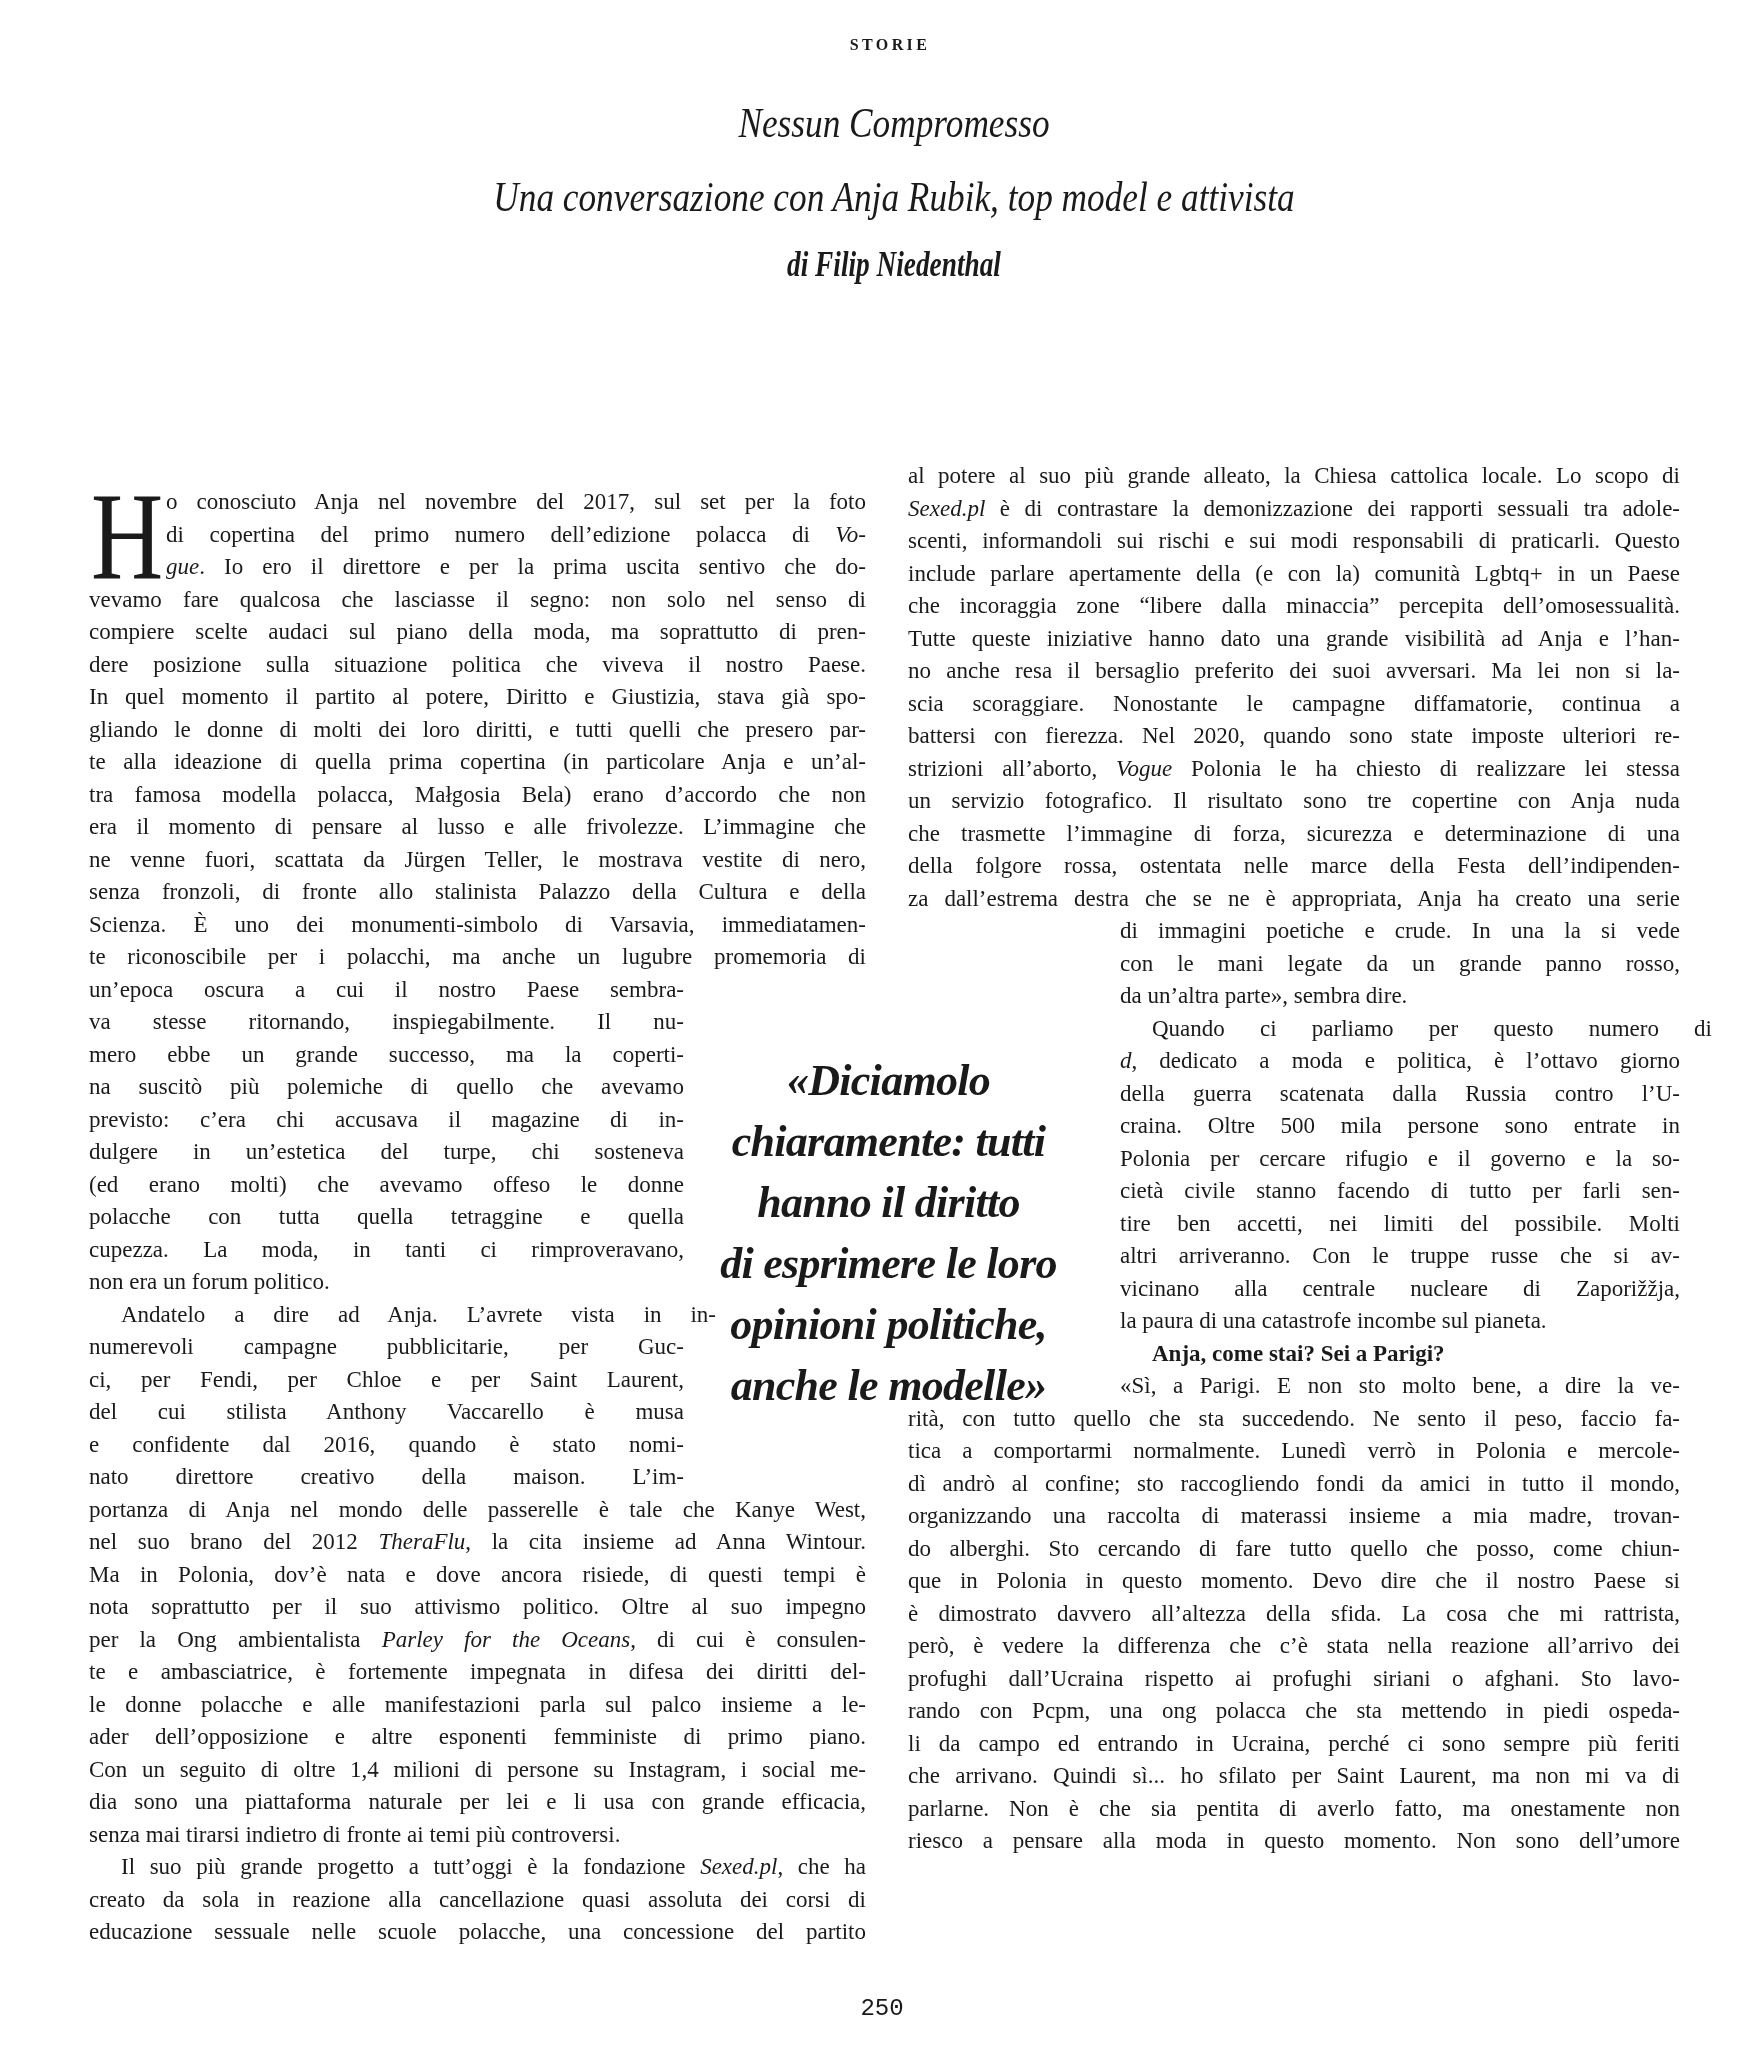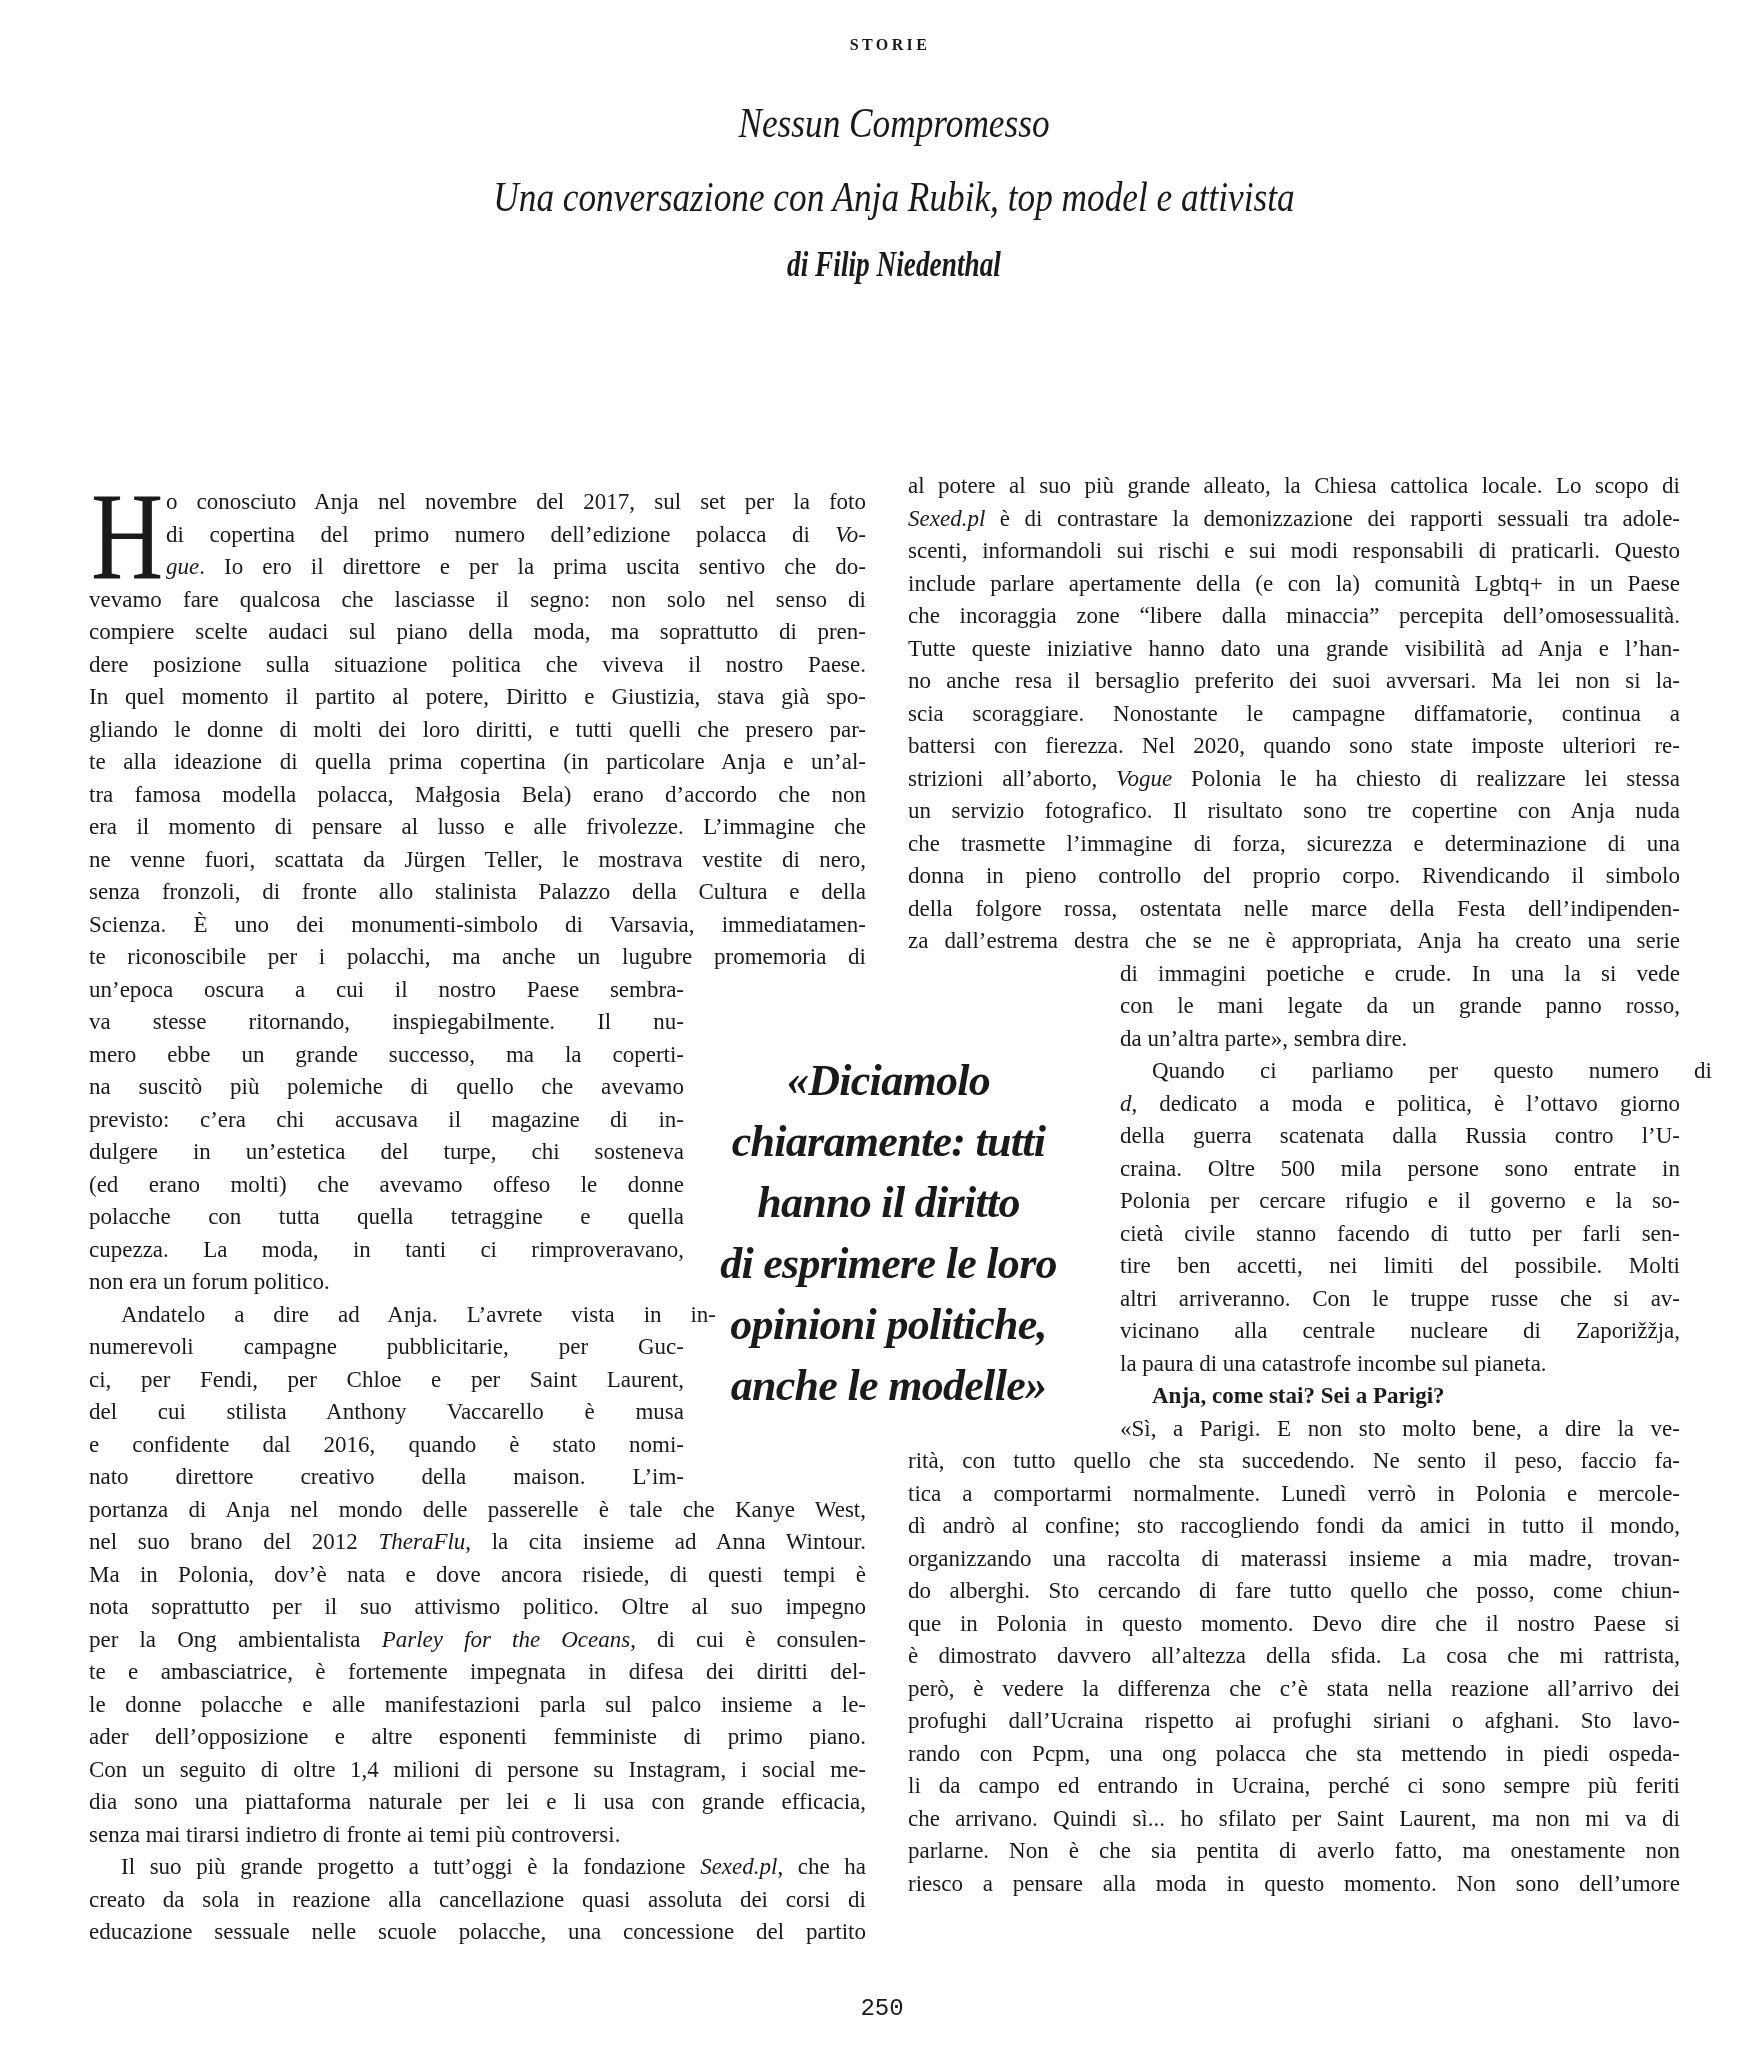--- a/index.html
+++ b/index.html
@@ -15,21 +15,21 @@
   .title-line { font-size: 43px; line-height: 74px; transform: scaleX(0.82); display: block; }
   .byline { font-size: 35px; line-height: 61px; font-weight: bold; display: block; transform: scaleX(0.78); }
 
   .col { position: absolute; font-family: "Liberation Serif", serif; font-size: 23px;
     line-height: 32.5px; text-align: justify; }
   .col .ln { display: block; white-space: nowrap; text-align-last: justify; text-align: justify; height: 32.5px; overflow: visible; }
   .col .ln.last { text-align-last: left; }
   .col .ln.narrow { width: 595px; }
   .col .ln.indent { padding-left: 32px; }
   .left-col { left: 89px; top: 486px; width: 777px; }
-  .right-col { left: 908px; top: 470px; width: 772px; }
+  .right-col { left: 908px; top: 460px; width: 772px; }
   .right-col .ln.narrowR { margin-left: 212px; width: 560px; }
 
   .dropcap { position: absolute; left: 91px; top: 486px; font-family: "Liberation Serif", serif;
     font-size: 125px; line-height: 101px; width: 71px; transform: scaleX(0.8); transform-origin: left top; }
   .left-col .ln.dc { padding-left: 77px; }
   .b { font-weight: bold; }
 
   .pullquote { position: absolute; left: 673px; top: 1050px; width: 431px; text-align: center;
     font-family: "Liberation Serif", serif; font-style: italic; font-weight: bold;
     font-size: 44px; line-height: 61px; letter-spacing: -0.7px; }
@@ -104,21 +104,20 @@
     <span class="ln">scenti, informandoli sui rischi e sui modi responsabili di praticarli. Questo</span>
     <span class="ln">include parlare apertamente della (e con la) comunità Lgbtq+ in un Paese</span>
     <span class="ln">che incoraggia zone “libere dalla minaccia” percepita dell’omosessualità.</span>
     <span class="ln">Tutte queste iniziative hanno dato una grande visibilità ad Anja e l’han-</span>
     <span class="ln">no anche resa il bersaglio preferito dei suoi avversari. Ma lei non si la-</span>
     <span class="ln">scia scoraggiare. Nonostante le campagne diffamatorie, continua a</span>
     <span class="ln">battersi con fierezza. Nel 2020, quando sono state imposte ulteriori re-</span>
     <span class="ln">strizioni all’aborto, <i>Vogue</i> Polonia le ha chiesto di realizzare lei stessa</span>
     <span class="ln">un servizio fotografico. Il risultato sono tre copertine con Anja nuda</span>
     <span class="ln">che trasmette l’immagine di forza, sicurezza e determinazione di una</span>
-    <span class="ln">donna in pieno controllo del proprio corpo. Rivendicando il simbolo</span>
     <span class="ln">della folgore rossa, ostentata nelle marce della Festa dell’indipenden-</span>
     <span class="ln">za dall’estrema destra che se ne è appropriata, Anja ha creato una serie</span>
     <span class="ln narrowR">di immagini poetiche e crude. In una la si vede</span>
     <span class="ln narrowR">con le mani legate da un grande panno rosso,</span>
     <span class="ln narrowR last">da un’altra parte», sembra dire.</span>
     <span class="ln narrowR indent">Quando ci parliamo per questo numero di</span>
     <span class="ln narrowR"><i>d</i>, dedicato a moda e politica, è l’ottavo giorno</span>
     <span class="ln narrowR">della guerra scatenata dalla Russia contro l’U-</span>
     <span class="ln narrowR">craina. Oltre 500 mila persone sono entrate in</span>
     <span class="ln narrowR">Polonia per cercare rifugio e il governo e la so-</span>

